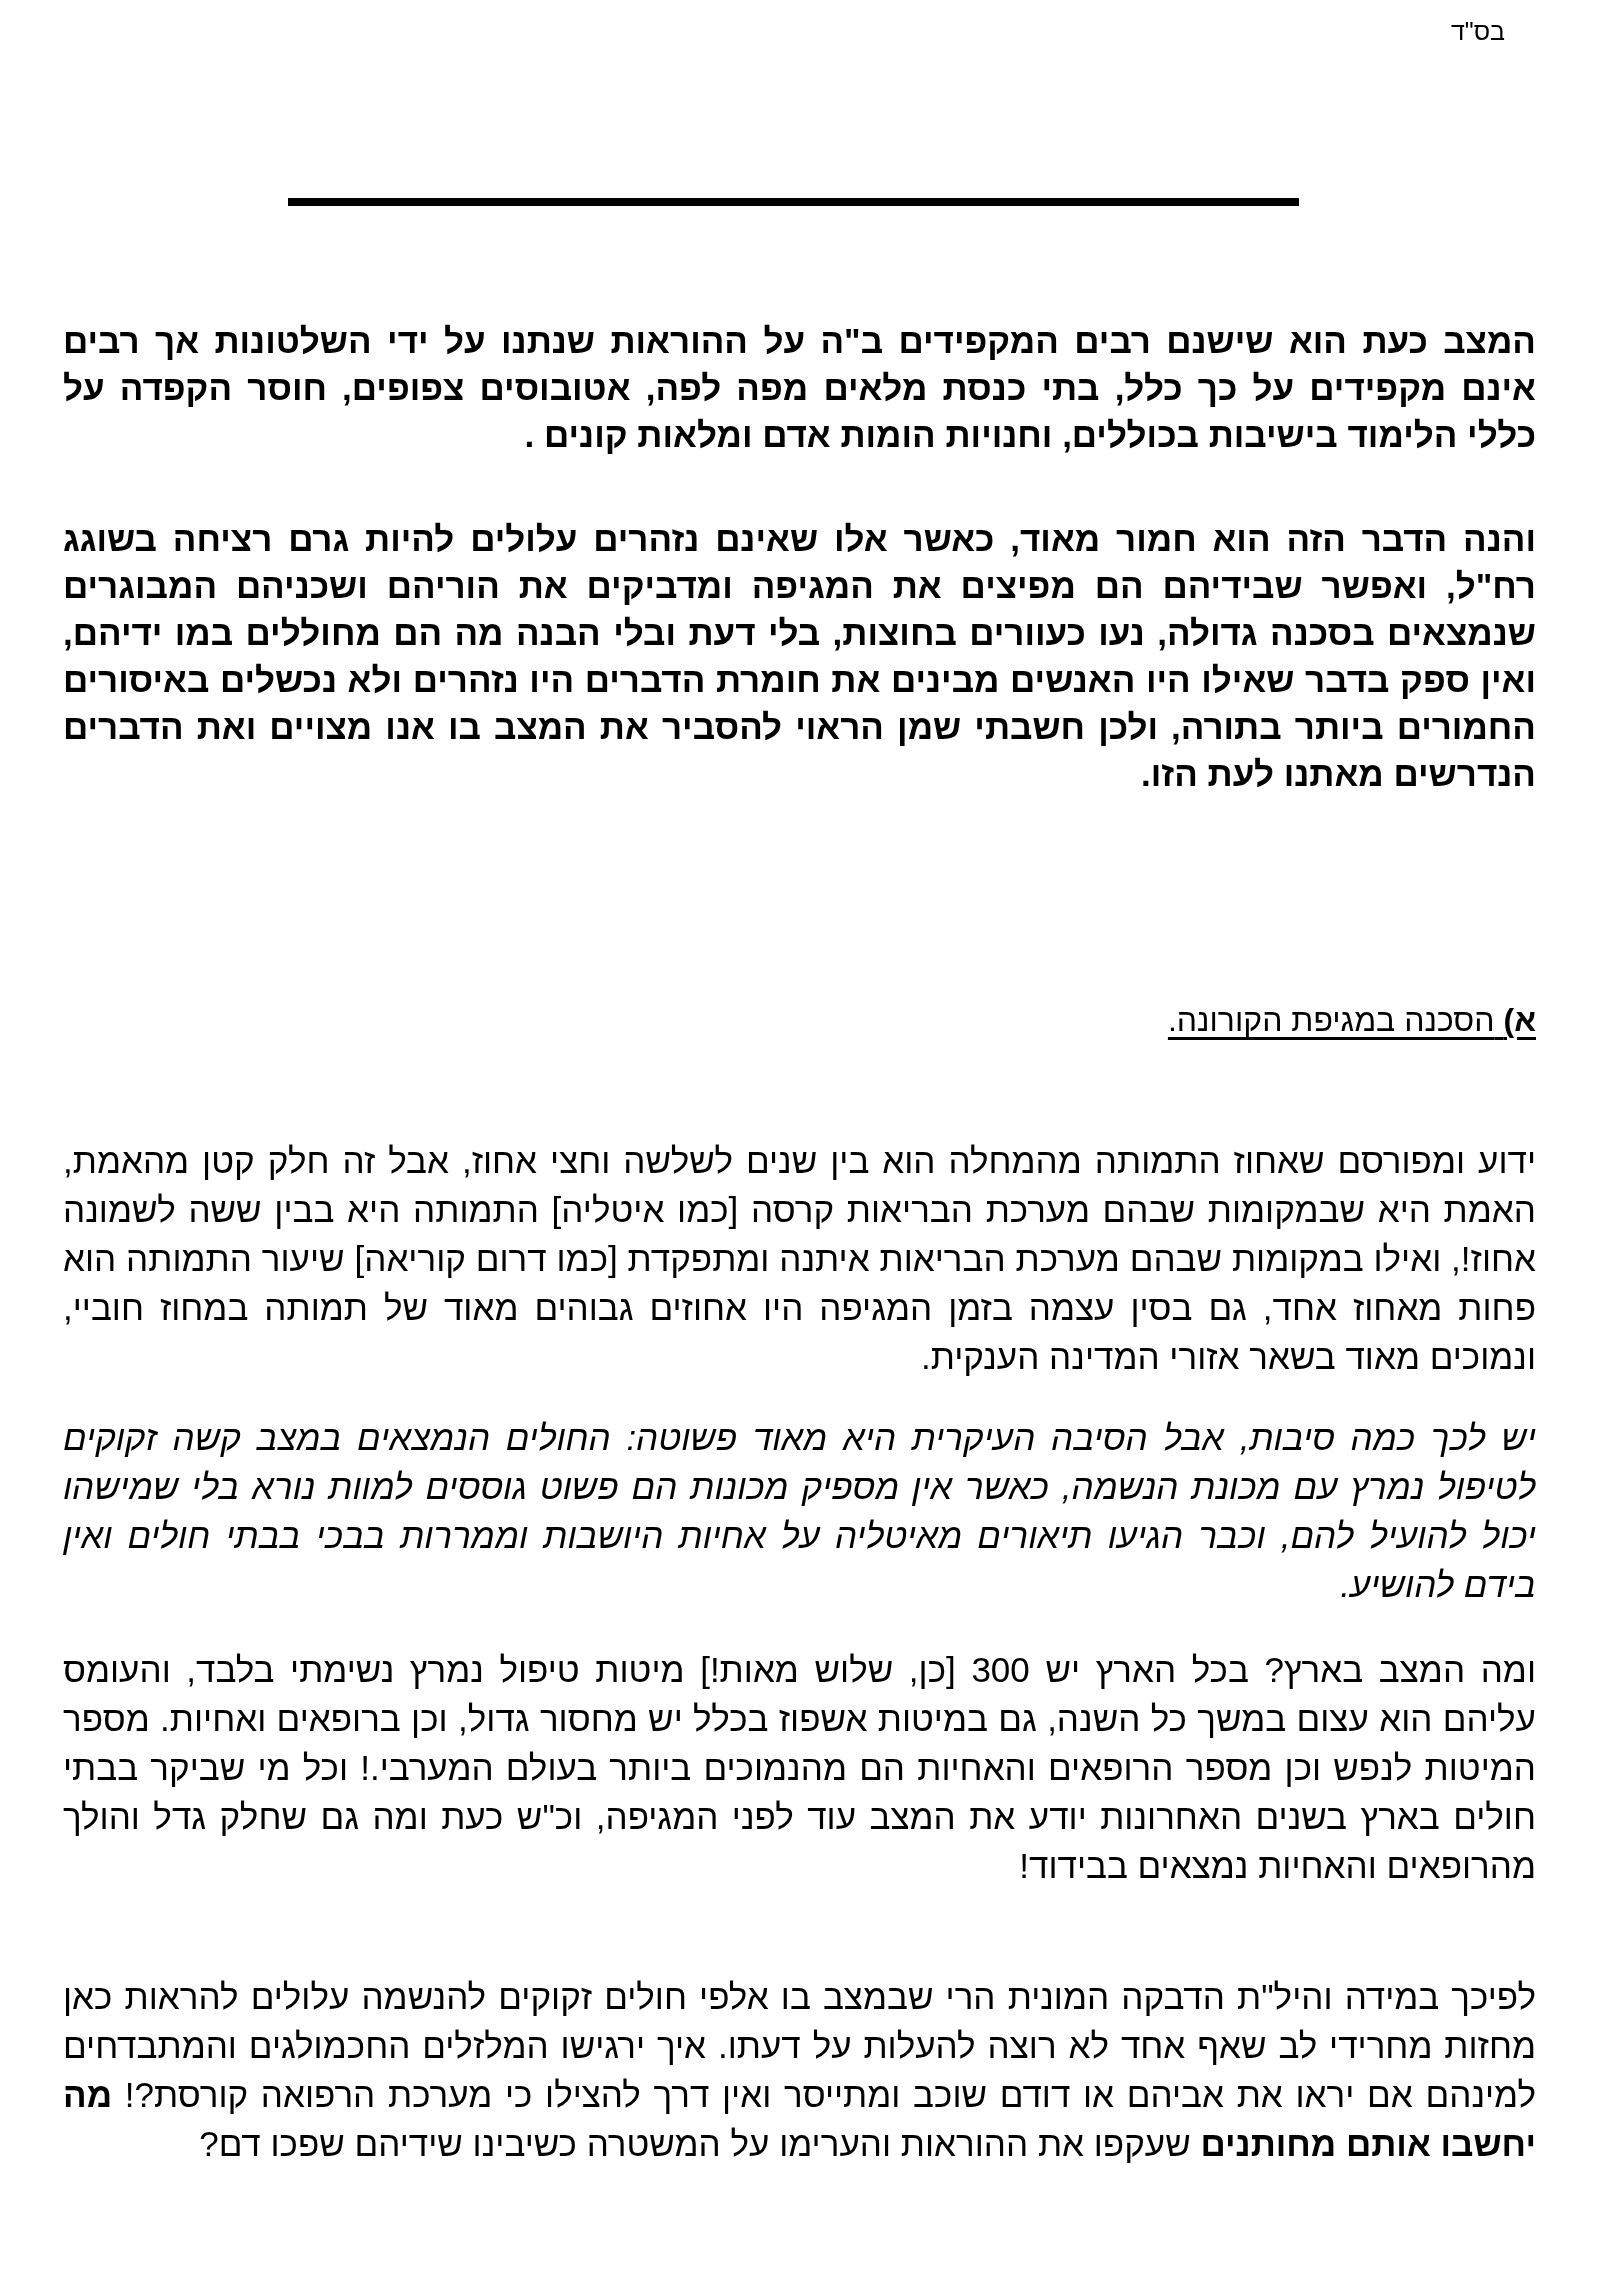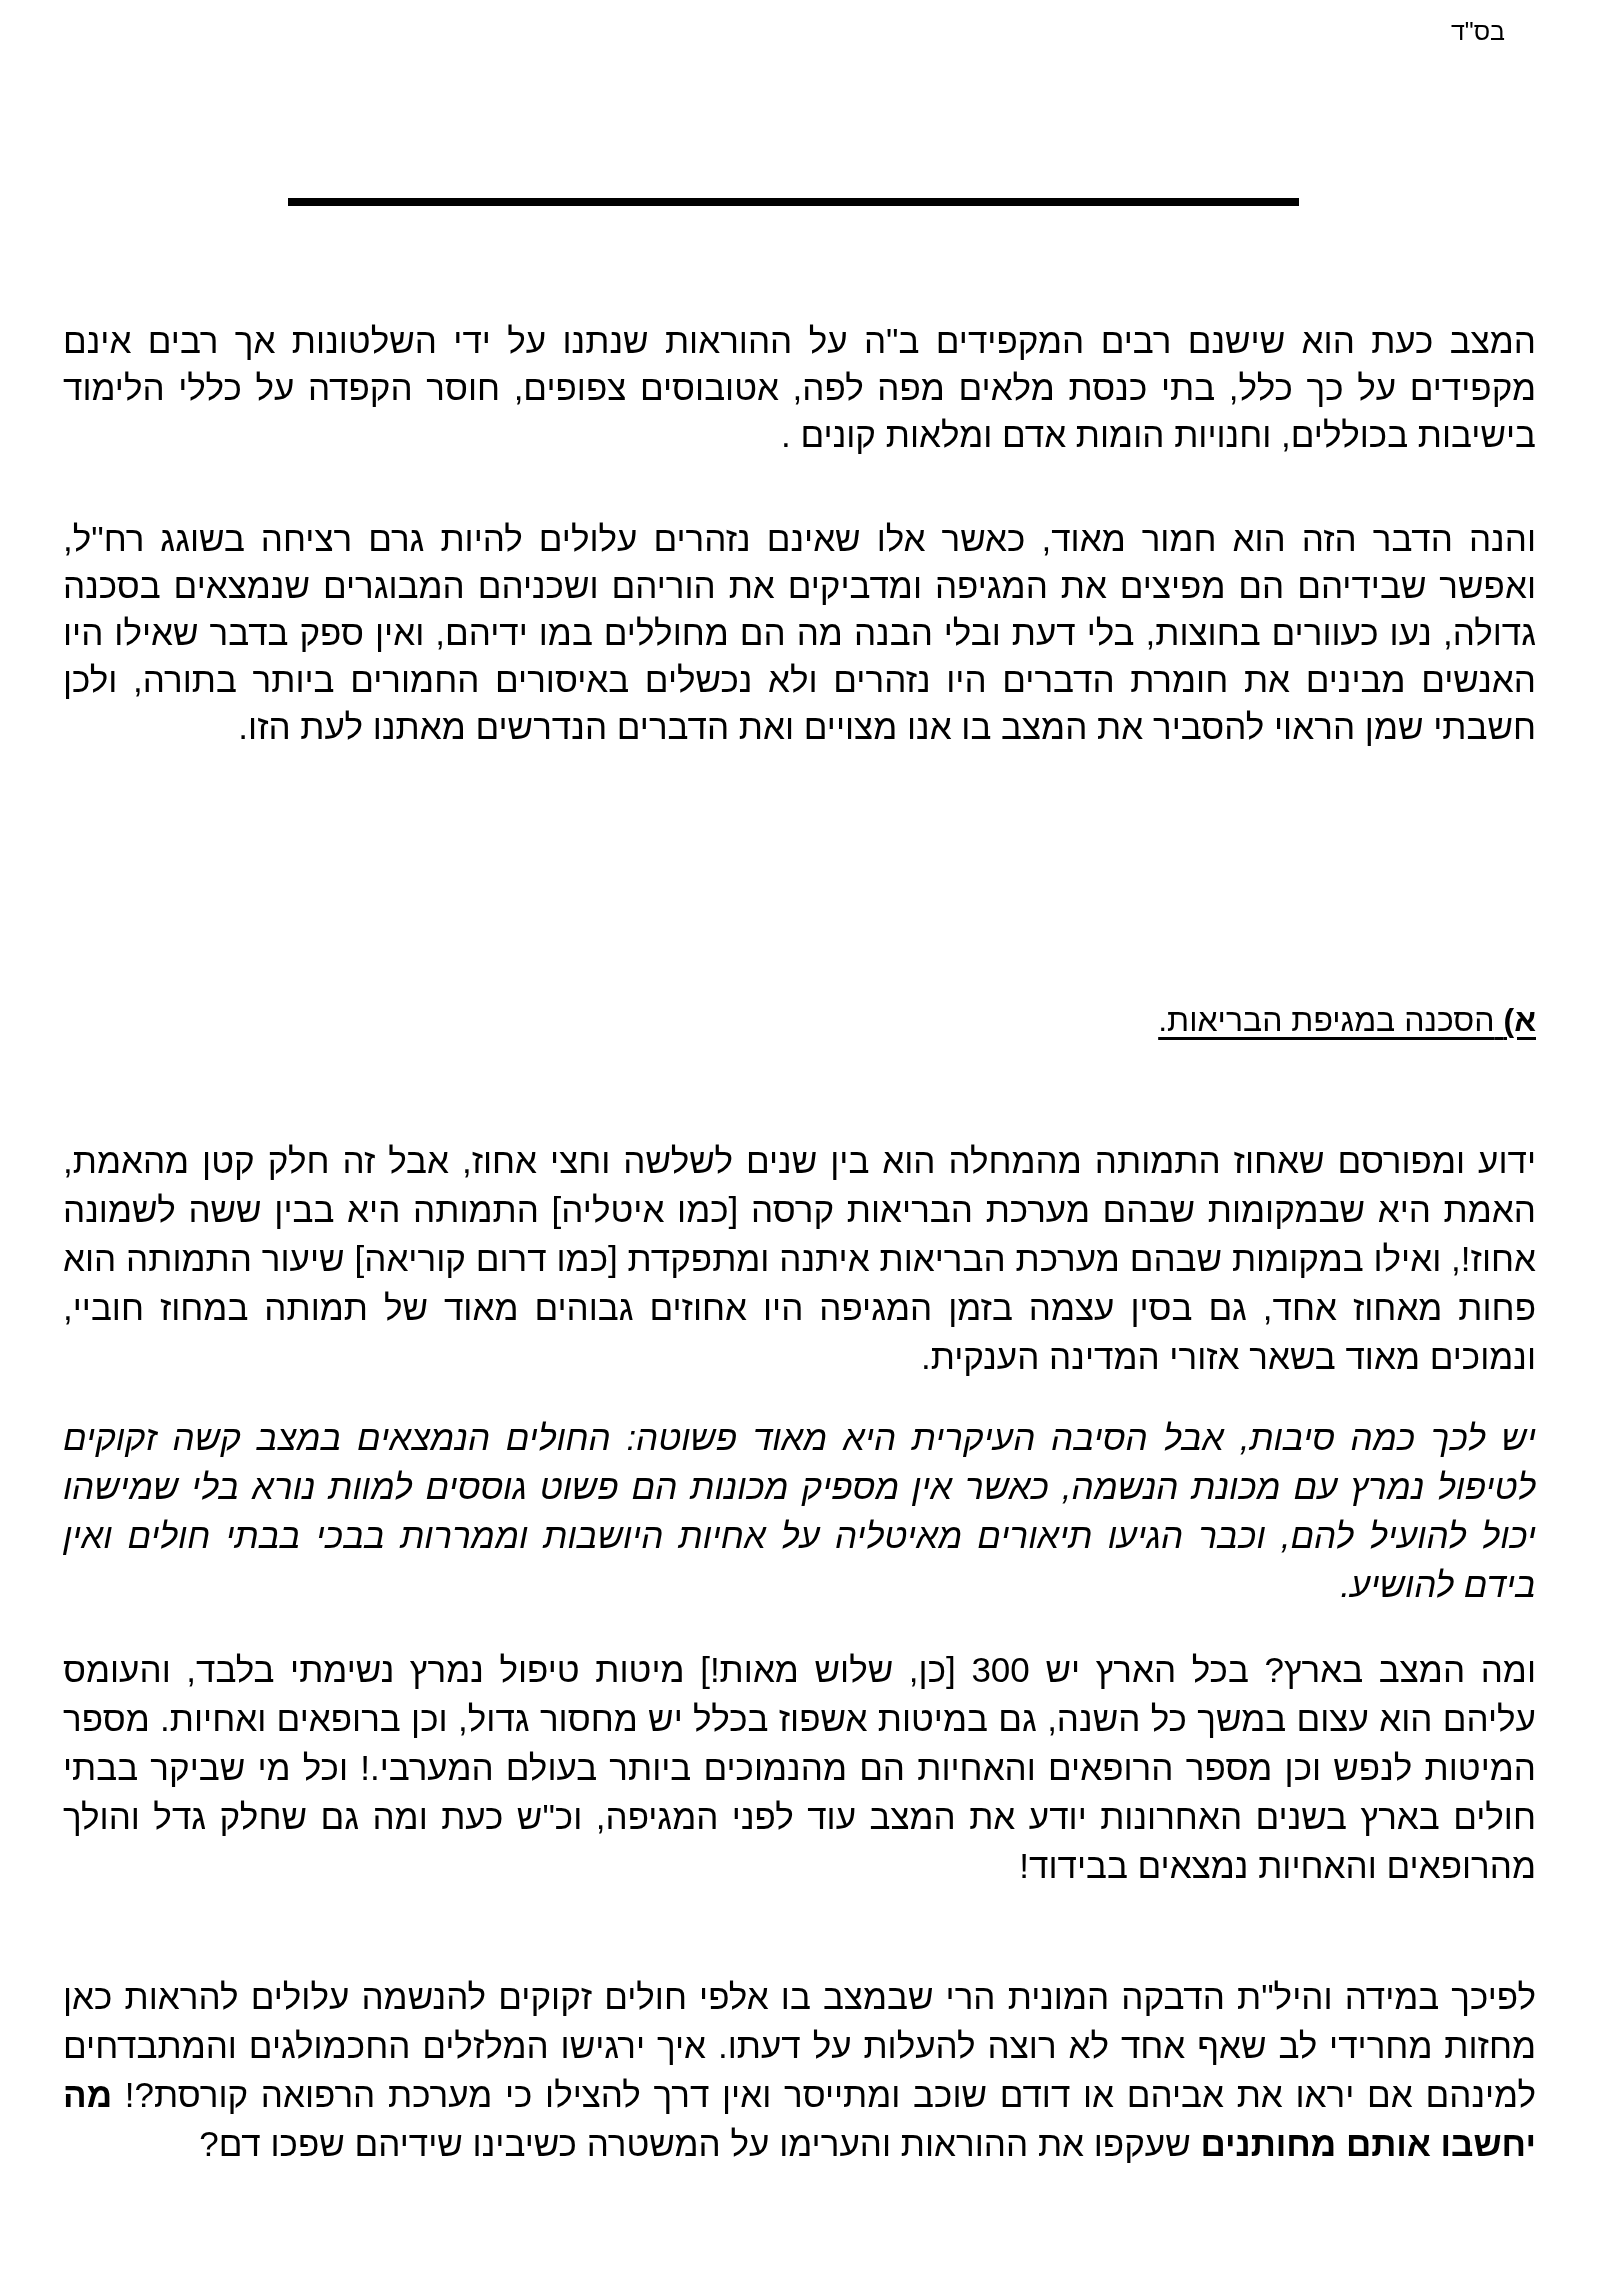--- a/index.html
+++ b/index.html
@@ -62,21 +62,21 @@
       width: 1473px;
       font-size: 35px;
       text-align: justify;
       text-align-last: right;
     }
     .para {
       margin: 0;
       line-height: 47px;
     }
     .para.bold {
-      font-weight: normal;
+      font-weight: bold;
       font-size: 35px;
     }
     .p1 { top: 317px; }
     .p2 { top: 515px; }
     .section-head {
       position: absolute;
       top: 1001px;
       right: 63px;
       font-size: 32px;
       text-decoration: underline;
@@ -112,21 +112,21 @@
   <div class="body-text p1">
     <p class="para bold">המצב כעת הוא שישנם רבים המקפידים ב"ה על ההוראות שנתנו על ידי השלטונות אך רבים אינם מקפידים על כך כלל, בתי כנסת מלאים מפה לפה, אטובוסים צפופים, חוסר הקפדה על כללי הלימוד בישיבות בכוללים, וחנויות הומות אדם ומלאות קונים .</p>
   </div>
 
   <div class="body-text p2">
     <p class="para bold">והנה הדבר הזה הוא חמור מאוד, כאשר אלו שאינם נזהרים עלולים להיות גרם רציחה בשוגג רח"ל, ואפשר שבידיהם הם מפיצים את המגיפה ומדביקים את הוריהם ושכניהם המבוגרים שנמצאים בסכנה גדולה, נעו כעוורים בחוצות, בלי דעת ובלי הבנה מה הם מחוללים במו ידיהם, ואין ספק בדבר שאילו היו האנשים מבינים את חומרת הדברים היו נזהרים ולא נכשלים באיסורים החמורים ביותר בתורה, ולכן חשבתי שמן הראוי להסביר את המצב בו אנו מצויים ואת הדברים הנדרשים מאתנו לעת הזו.</p>
   </div>
 
   <div class="section-head">
     <span class="letter">א)</span>
-    <span>הסכנה במגיפת הבריאות.</span>
+    <span>הסכנה במגיפת הקורונה.</span>
   </div>
 
   <div class="body-text p3">
     <p class="para regular">ידוע ומפורסם שאחוז התמותה מהמחלה הוא בין שנים לשלשה וחצי אחוז, אבל זה חלק קטן מהאמת, האמת היא שבמקומות שבהם מערכת הבריאות קרסה [כמו איטליה] התמותה היא בבין ששה לשמונה אחוז!, ואילו במקומות שבהם מערכת הבריאות איתנה ומתפקדת [כמו דרום קוריאה] שיעור התמותה הוא פחות מאחוז אחד, גם בסין עצמה בזמן המגיפה היו אחוזים גבוהים מאוד של תמותה במחוז חוביי, ונמוכים מאוד בשאר אזורי המדינה הענקית.</p>
   </div>
 
   <div class="body-text p4">
     <p class="para regular">יש לכך כמה סיבות, אבל הסיבה העיקרית היא מאוד פשוטה: החולים הנמצאים במצב קשה זקוקים לטיפול נמרץ עם מכונת הנשמה, כאשר אין מספיק מכונות הם פשוט גוססים למוות נורא בלי שמישהו יכול להועיל להם, וכבר הגיעו תיאורים מאיטליה על אחיות היושבות וממררות בבכי בבתי חולים ואין בידם להושיע.</p>
   </div>
 

